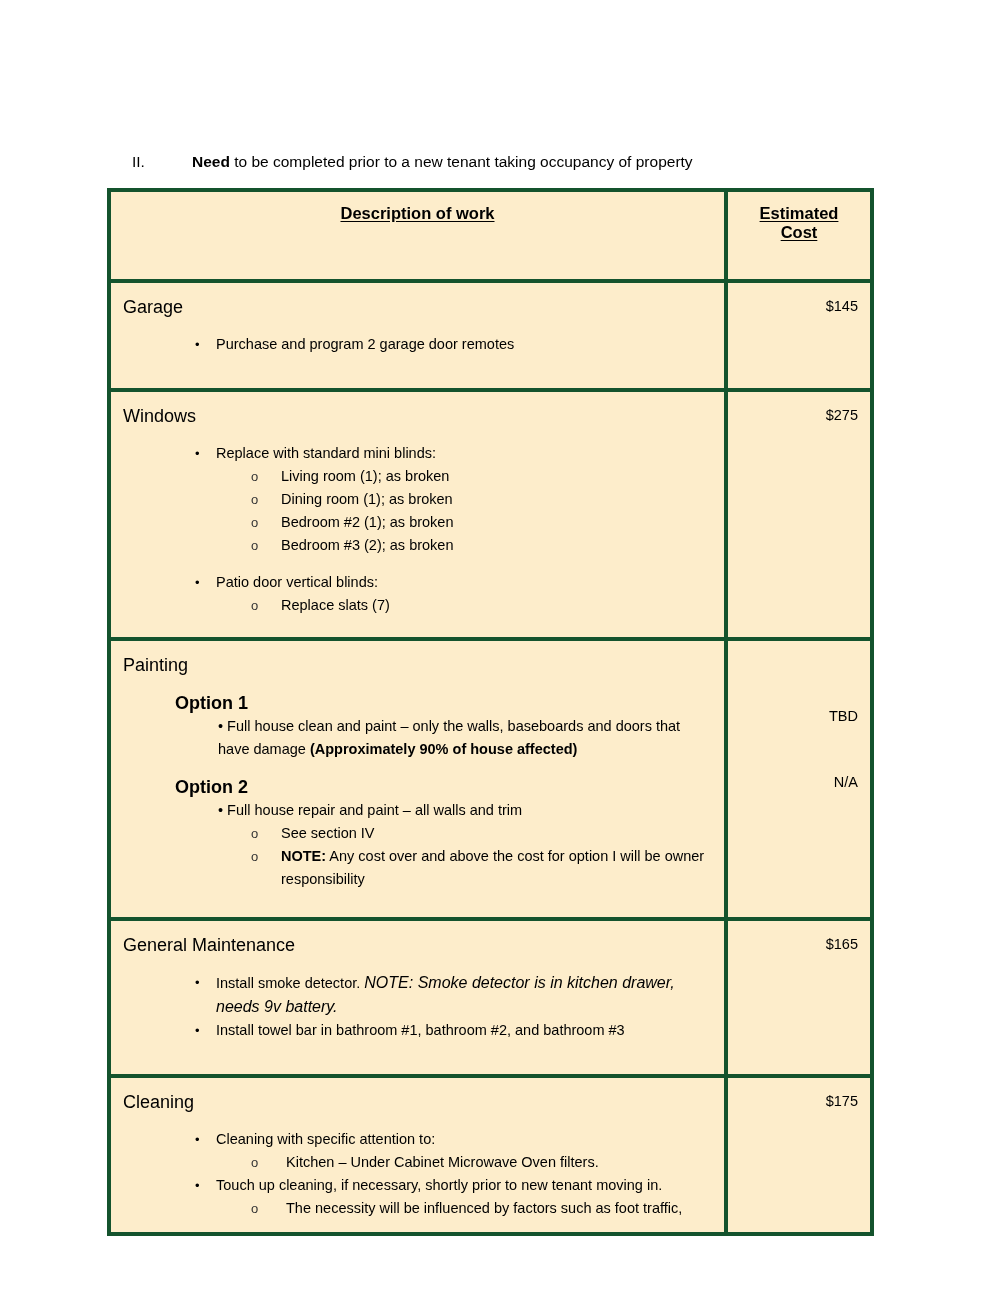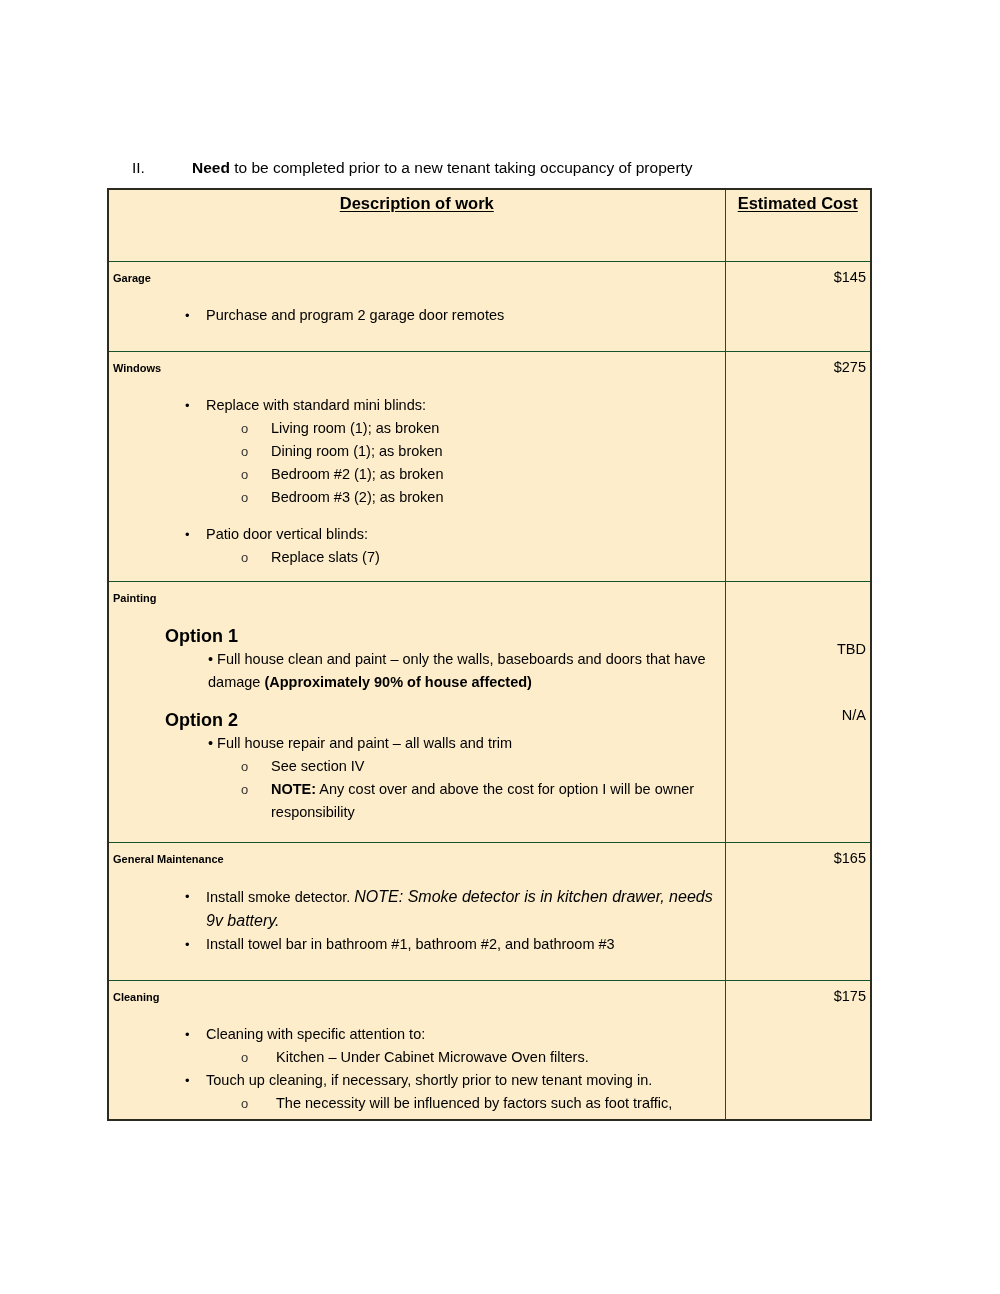--- a/index.html
+++ b/index.html
@@ -26,21 +26,20 @@
 
   
   .section-heading {
     position: absolute;
     left: 132px;
     top: 152px;
     width: 760px;
     font-size: 15.5px;
     line-height: 20px;
     white-space: nowrap;
-    margin-top: 6px;
   }
   .section-heading .numeral {
     display: inline-block;
     width: 60px;
     font-weight: 400;
   }
   .section-heading .bold {
     font-weight: 700;
   }
 
@@ -49,24 +48,24 @@
     position: absolute;
     left: 107px;
     top: 188px;
     width: 765px;
     border-collapse: collapse;
     border: 2px solid #2b2b20;
     background: #fdedcb;
     table-layout: fixed;
   }
   .work-table td, .work-table th {
-    border: 1px solid #14532d;
+    border: 4px solid #14532d;
     background: #fdedcb;
     vertical-align: top;
-    padding: 4px;
+    padding: 12px;
     font-weight: 400;
   }
   .col-desc { width: 617px; }
   .col-cost { width: 146px; }
 
   
   .hdr-cell {
     text-align: center;
     padding-top: 8px;
     padding-bottom: 8px;
@@ -87,22 +86,22 @@
     line-height: 22.5px;
   }
   .cost-cell {
     text-align: right;
     font-size: 14.5px;
     line-height: 22.5px;
     padding: 8px 6px 12px 6px;
   }
 
   .group-title {
-    font-weight: 700;
-    font-size: 11px;
+    font-weight: 400;
+    font-size: 18px;
     margin: 0 0 0 0;
     line-height: 24px;
   }
 
   .gap-sm { height: 14px; }
   .gap-xs { height: 8px; }
   .gap-md { height: 20px; }
 
   
   .b1 {

